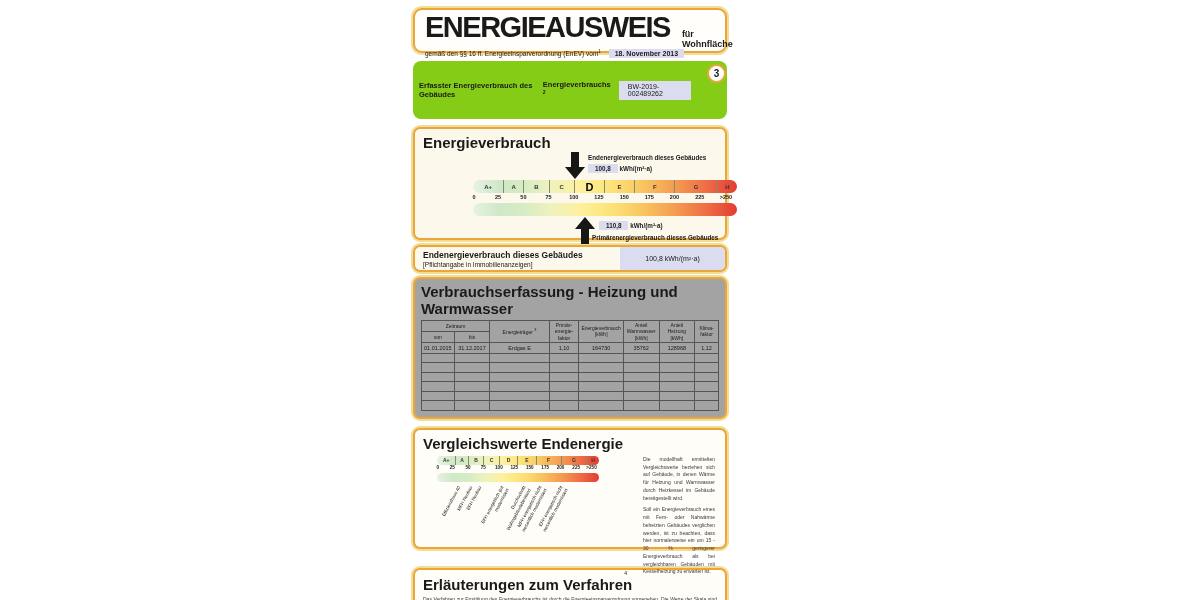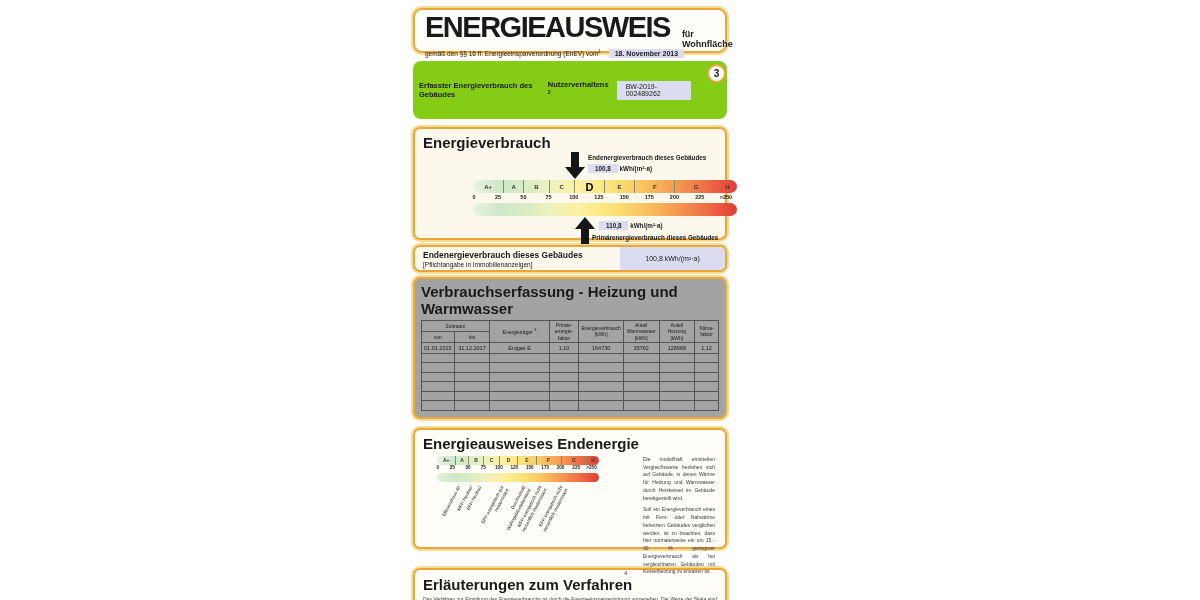--- a/index.html
+++ b/index.html
@@ -106,21 +106,21 @@
       <span class="subtitle">für Wohnfläche</span>
     </div>
     <div class="law">
       <span>gemäß den §§ 16 ff. Energieeinsparverordnung (EnEV) vom</span><sup>1</sup>
       <span class="law-date">18. November 2013</span>
     </div>
   </div>
 
   <div class="meta">
     <span class="meta-left">Erfasster Energieverbrauch des Gebäudes</span>
-    <span class="reg-label"><span>Nutzerverhaltens</span> <sup>2</sup></span>
+    <span class="reg-label"><span>Energieverbrauchs</span> <sup>2</sup></span>
     <span class="reg-value">BW-2019-002489262</span>
     <span class="badge">3</span>
   </div>
 
   <div class="gold-box consume">
     <div class="sec-title">Energieverbrauch</div>
     <div class="scale-wrap">
       <div class="arr arrow-down">
           <div class="shaft"></div>
           <div class="headdn"></div>
@@ -277,21 +277,21 @@
             <td></td>
             <td></td>
             <td></td>
             <td></td>
           </tr>
       </tbody>
     </table>
   </div>
 
   <div class="gold-box compare">
-    <div class="sec-title">Energieausweises Endenergie</div>
+    <div class="sec-title">Vergleichswerte Endenergie</div>
     <div class="vg-flex">
       <div class="vg-left">
         <div class="mini-wrap">
           <div class="mini-band grad">
             <div class="seg" style="width:11.4%">A+</div>
             <div class="seg" style="width:7.6%">A</div>
             <div class="seg" style="width:9.6%">B</div>
             <div class="seg" style="width:9.6%">C</div>
             <div class="seg" style="width:11.4%">D</div>
             <div class="seg" style="width:11.4%">E</div>

